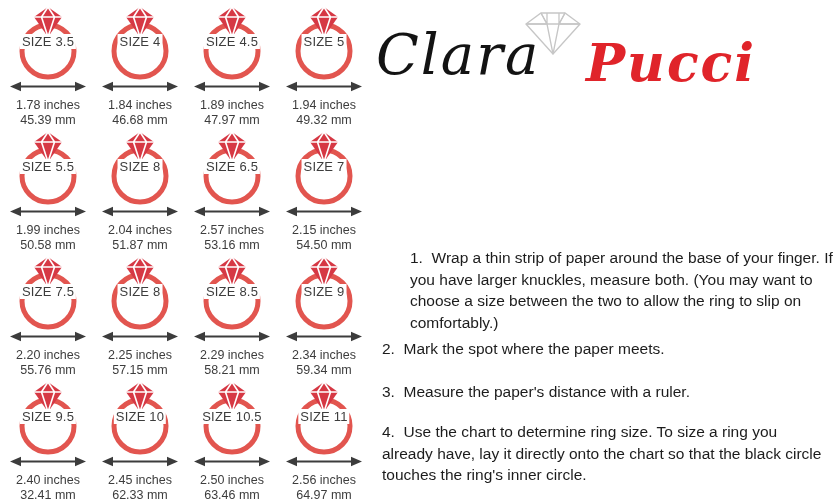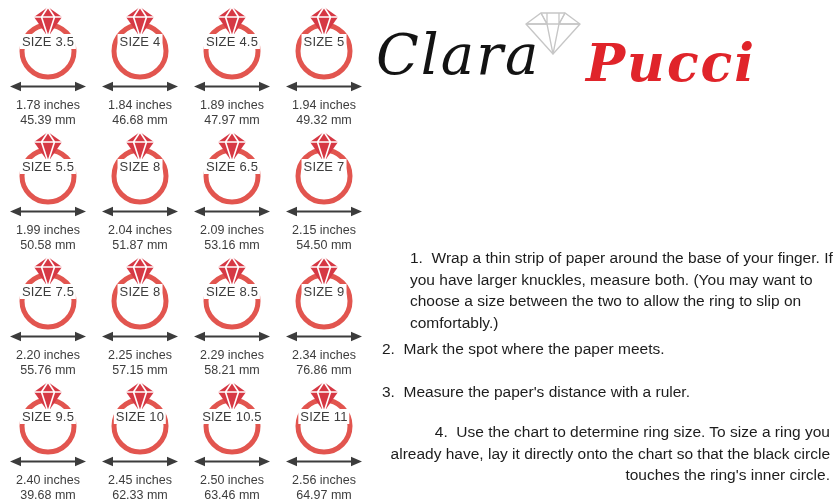--- a/index.html
+++ b/index.html
@@ -53,21 +53,21 @@
   .brand-diamond path, .brand-diamond polygon { fill:none; stroke:var(--logo_diamond); stroke-width:1.3; }
 
   .guide-title {
     position:absolute; left:7px; top:192px;
     font-size:31px; font-weight:700; color:#161616; letter-spacing:0.2px;
   }
   .step { position:absolute; left:8px; width:448px; font-size:15.5px; line-height:21.5px; color:var(--body_text); white-space:pre-wrap; }
   .step-1 { top:247px;margin-left:28px; }
   .step-2 { top:338px; }
   .step-3 { top:381px; }
-  .step-4 { top:421px;text-align:right; }
+  .step-4 { top:421px; }
 </style>
 </head>
 <body style="--ring: #e2554f; --gem: #d63844; --arrow: #3c3c3c; --text: #3d3d3d; --logo_diamond: #c6c6c6; --clara: #131313; --pucci: #e0242a; --body_text: #1c1c1c;">
 
 <div class="grid" id="ring-grid">
   <div class="cell">
     <div class="ring-icon">
       <svg width="84" height="74" viewBox="0 0 84 74">
         <circle class="ring-circle" cx="42" cy="45" r="26"></circle>
         <g transform="translate(25,0)">
@@ -208,21 +208,21 @@
         </g>
       </svg>
       <span class="size-label">SIZE 6.5</span>
     </div>
     <svg class="arrow" width="76" height="13" viewBox="0 0 76 13">
       <line x1="7" y1="6.5" x2="69" y2="6.5"></line>
       <polygon points="0,6.5 11,1.8 11,11.2"></polygon>
       <polygon points="76,6.5 65,1.8 65,11.2"></polygon>
     </svg>
     <div class="meas">
-      <span>2.09 inches</span>
+      <span>2.57 inches</span>
       <span>53.16 mm</span>
     </div>
   </div>
 
   <div class="cell">
     <div class="ring-icon">
       <svg width="84" height="74" viewBox="0 0 84 74">
         <circle class="ring-circle" cx="42" cy="45" r="26"></circle>
         <g transform="translate(25,0)">
           <path class="gem-body" d="M17 1 L31 11 L17 31 L3 11 Z"></path>
@@ -319,21 +319,21 @@
       </svg>
       <span class="size-label">SIZE 9</span>
     </div>
     <svg class="arrow" width="76" height="13" viewBox="0 0 76 13">
       <line x1="7" y1="6.5" x2="69" y2="6.5"></line>
       <polygon points="0,6.5 11,1.8 11,11.2"></polygon>
       <polygon points="76,6.5 65,1.8 65,11.2"></polygon>
     </svg>
     <div class="meas">
       <span>2.34 inches</span>
-      <span>76.86 mm</span>
+      <span>59.34 mm</span>
     </div>
   </div>
 
   <div class="cell">
     <div class="ring-icon">
       <svg width="84" height="74" viewBox="0 0 84 74">
         <circle class="ring-circle" cx="42" cy="45" r="26"></circle>
         <g transform="translate(25,0)">
           <path class="gem-body" d="M17 1 L31 11 L17 31 L3 11 Z"></path>
           <path class="gem-facets" d="M3 11 L31 11 M17 1 L10.5 11 M17 1 L23.5 11 M10.5 11 L17 31 M23.5 11 L17 31"></path>
@@ -341,21 +341,21 @@
       </svg>
       <span class="size-label">SIZE 9.5</span>
     </div>
     <svg class="arrow" width="76" height="13" viewBox="0 0 76 13">
       <line x1="7" y1="6.5" x2="69" y2="6.5"></line>
       <polygon points="0,6.5 11,1.8 11,11.2"></polygon>
       <polygon points="76,6.5 65,1.8 65,11.2"></polygon>
     </svg>
     <div class="meas">
       <span>2.40 inches</span>
-      <span>39.68 mm</span>
+      <span>32.41 mm</span>
     </div>
   </div>
 
   <div class="cell">
     <div class="ring-icon">
       <svg width="84" height="74" viewBox="0 0 84 74">
         <circle class="ring-circle" cx="42" cy="45" r="26"></circle>
         <g transform="translate(25,0)">
           <path class="gem-body" d="M17 1 L31 11 L17 31 L3 11 Z"></path>
           <path class="gem-facets" d="M3 11 L31 11 M17 1 L10.5 11 M17 1 L23.5 11 M10.5 11 L17 31 M23.5 11 L17 31"></path>

